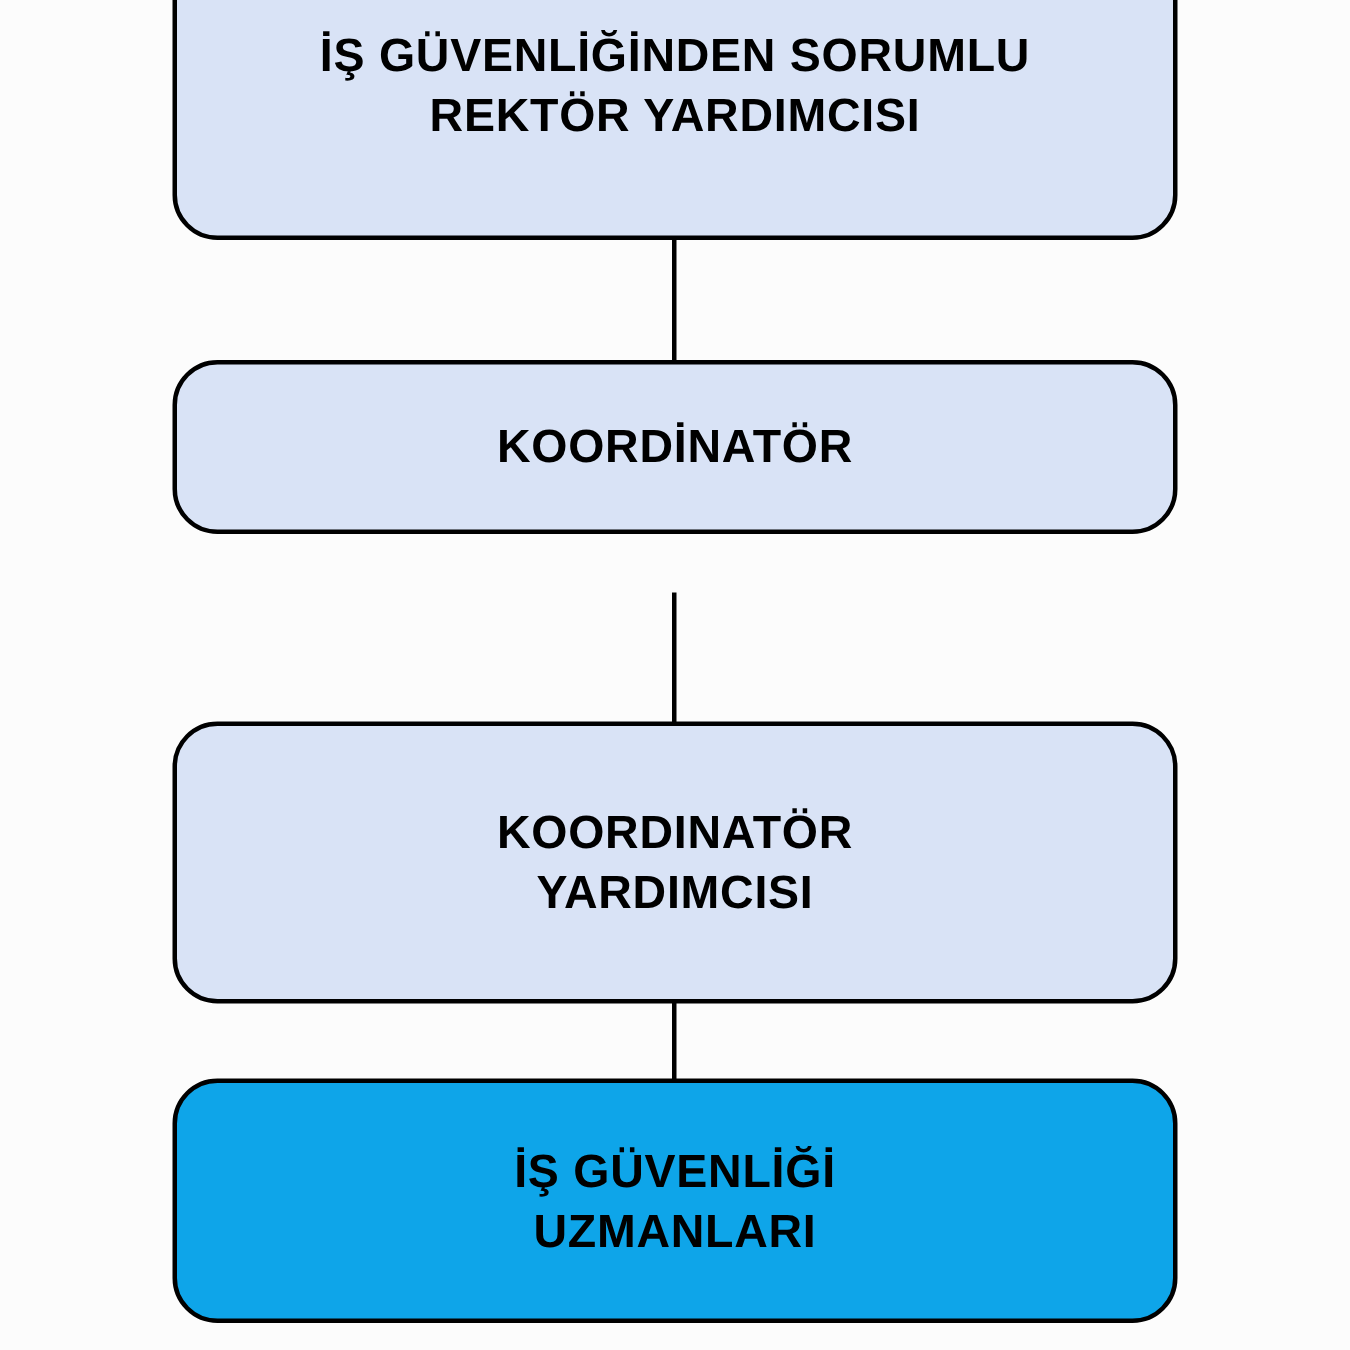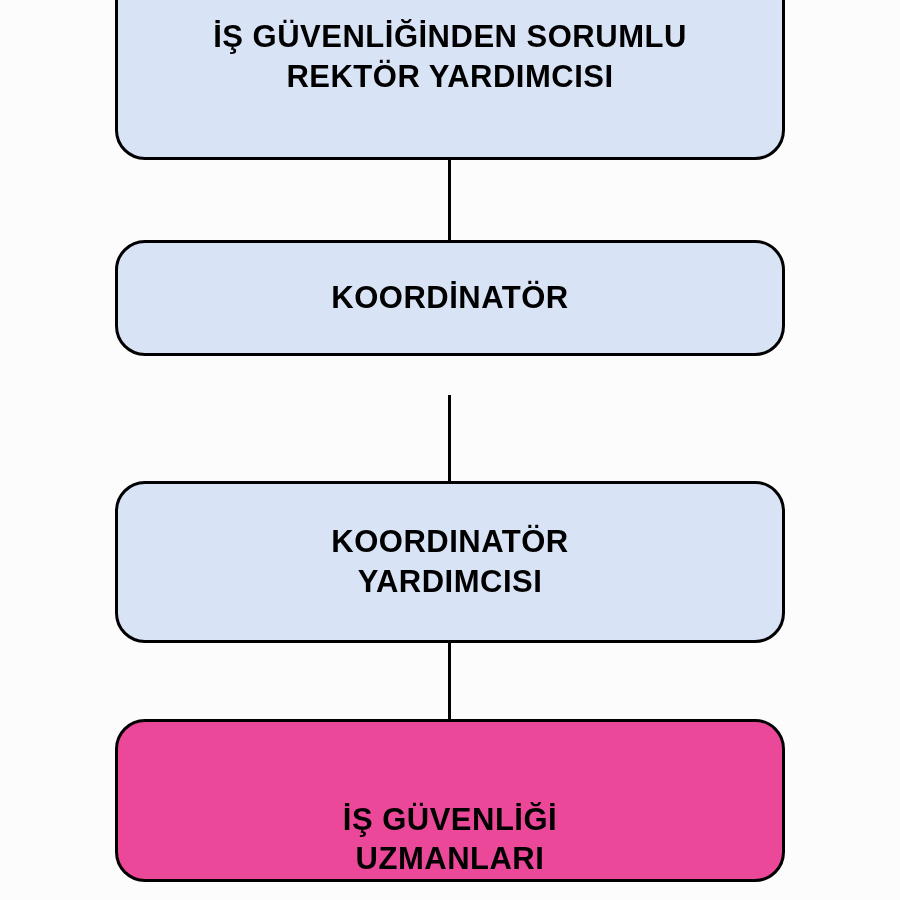--- a/index.html
+++ b/index.html
@@ -30,21 +30,21 @@
   .node-label {
     font-weight: bold;
     font-size: 31px;
     line-height: 1.28;
     white-space: pre-line;
     padding: 0 8px;
     letter-spacing: 0.5px;
   }
   .n0 { top: -46px; height: 206px; }
   .n1 { top: 240px; height: 116px; }
-  .n2 { top: 481px; height: 162px; }
+  .n2 { top: 481px; height: 188px; }
   .n3 { top: 719px; height: 163px; }
   .connector {
     position: absolute;
     left: 448px;
     width: 3px;
     z-index: 1;
   }
   .c0 { top: 150px; height: 100px; }
   .c1 { top: 395px; height: 95px; }
   .c2 { top: 635px; height: 95px; }
@@ -65,18 +65,18 @@
 
   <div class="node n1" style="background: rgb(217, 227, 246); border-color: rgb(0, 0, 0); color: rgb(0, 0, 0);">
     <div class="node-label">KOORDİNATÖR</div>
   </div>
 
   <div class="node n2" style="background: rgb(217, 227, 246); border-color: rgb(0, 0, 0); color: rgb(0, 0, 0);">
     <div class="node-label">KOORDINATÖR
 YARDIMCISI</div>
   </div>
 
-  <div class="node n3" style="background: #ec4899; border-color: rgb(0, 0, 0); color: rgb(0, 0, 0); align-items: flex-end;">
+  <div class="node n3" style="background: #0ea5e9; border-color: rgb(0, 0, 0); color: rgb(0, 0, 0);">
     <div class="node-label">İŞ GÜVENLİĞİ
 UZMANLARI</div>
   </div>
 
 </div>
 
 </body></html>

